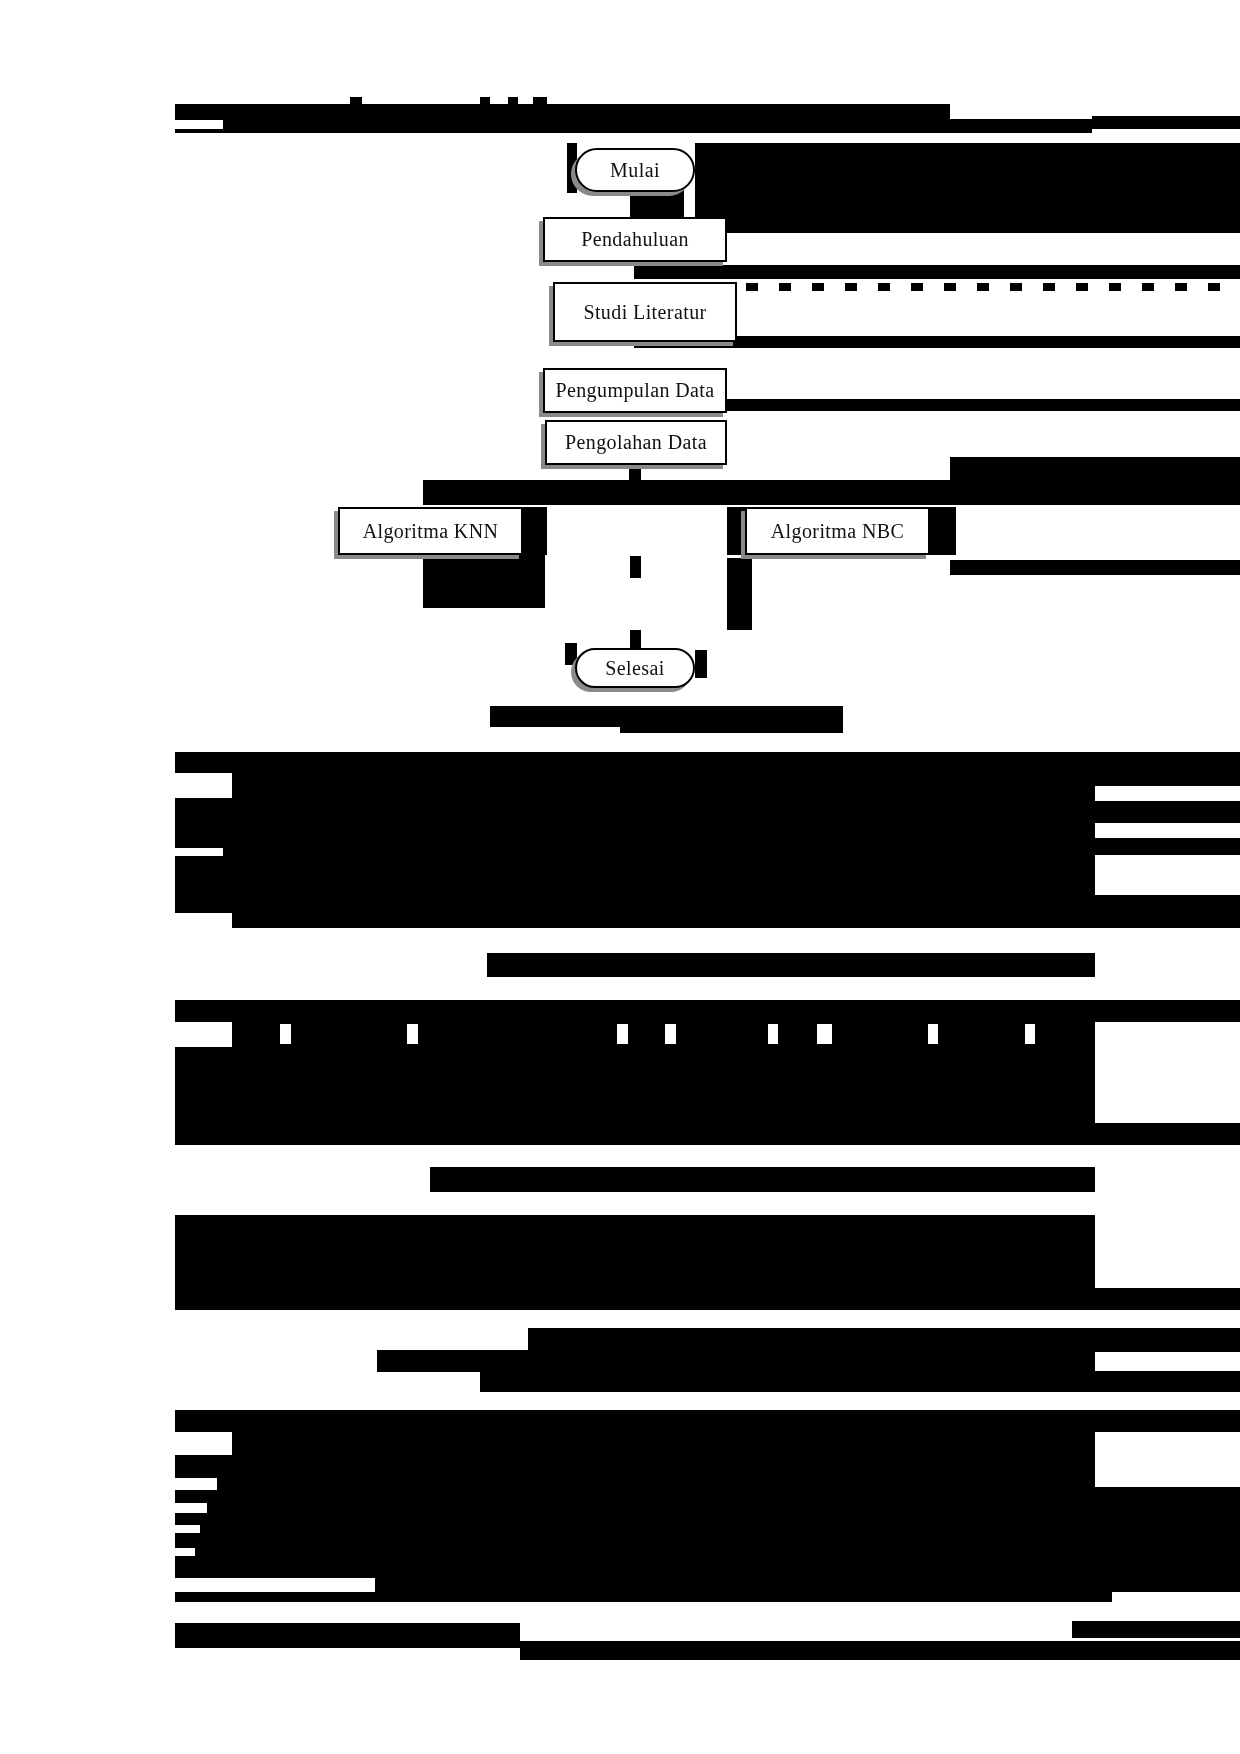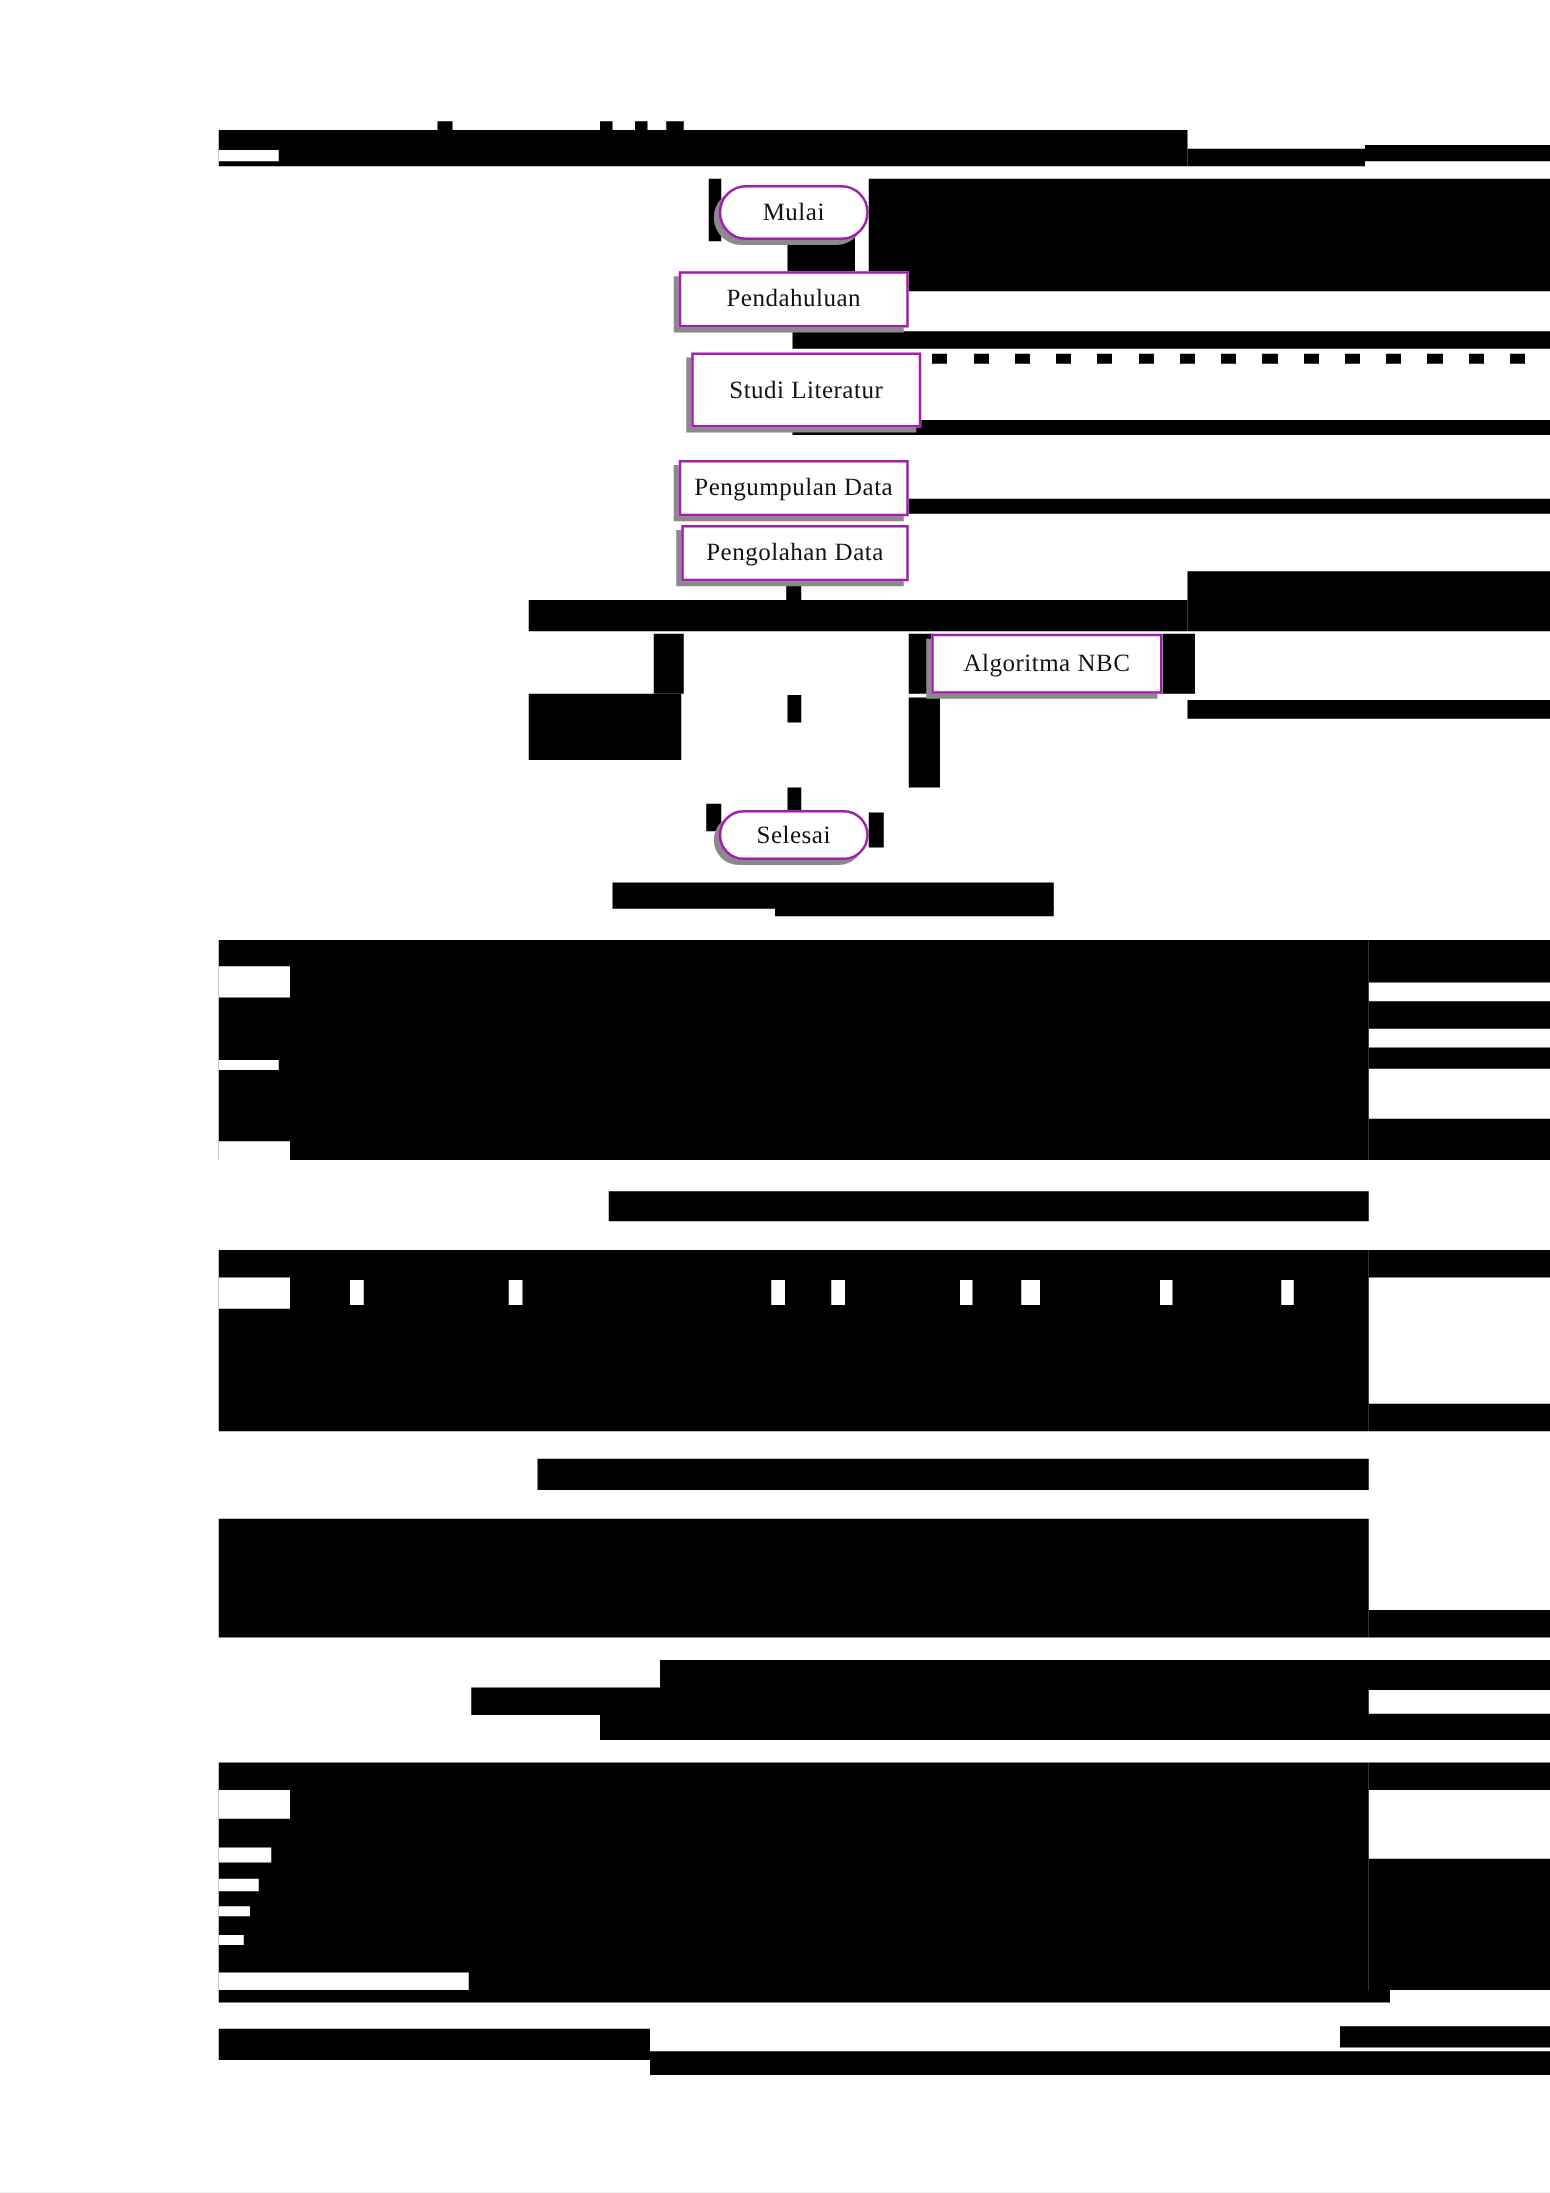--- a/index.html
+++ b/index.html
@@ -17,21 +17,21 @@
   .w{position:absolute;background:#fff;}
   
   .dash{
     position:absolute;
     background:repeating-linear-gradient(90deg,#000 0px,#000 12px,transparent 12px,transparent 33px);
   }
   
   .node{
     position:absolute;
     background:#fff;
-    border:2px solid #a21caf;
+    border:2px solid #000000;
     box-shadow:-4px 4px 0 #8a8a8a;
     display:flex;align-items:center;justify-content:center;
     text-align:left;
     font-size:20px;color:#111;
     letter-spacing:0.4px;
     line-height:1.15;
     box-sizing:border-box;
     padding:18px 6px;
   }
   .stadium{border-radius:24px;}
@@ -74,20 +74,21 @@
   <div class="node stadium" style="left:575px;top:148px;width:120px;height:44px">Mulai</div>
 
   <div class="node" style="left:543px;top:217px;width:184px;height:45px">Pendahuluan</div>
 
   <div class="node" style="left:553px;top:282px;width:184px;height:60px">Studi Literatur</div>
 
   <div class="node" style="left:543px;top:368px;width:184px;height:45px">Pengumpulan Data</div>
 
   <div class="node" style="left:545px;top:420px;width:182px;height:45px">Pengolahan Data</div>
 
+  <div class="node" style="left:338px;top:507px;width:185px;height:48px">Algoritma KNN</div>
 
 
   <div class="node" style="left:745px;top:507px;width:185px;height:48px">Algoritma NBC</div>
 
 
   <div class="node stadium" style="left:575px;top:648px;width:120px;height:31px">Selesai</div>
 
   <div class="r" style="left:490px;top:706px;width:353px;height:21px"></div>
   <div class="r" style="left:620px;top:725px;width:223px;height:8px"></div>
 

